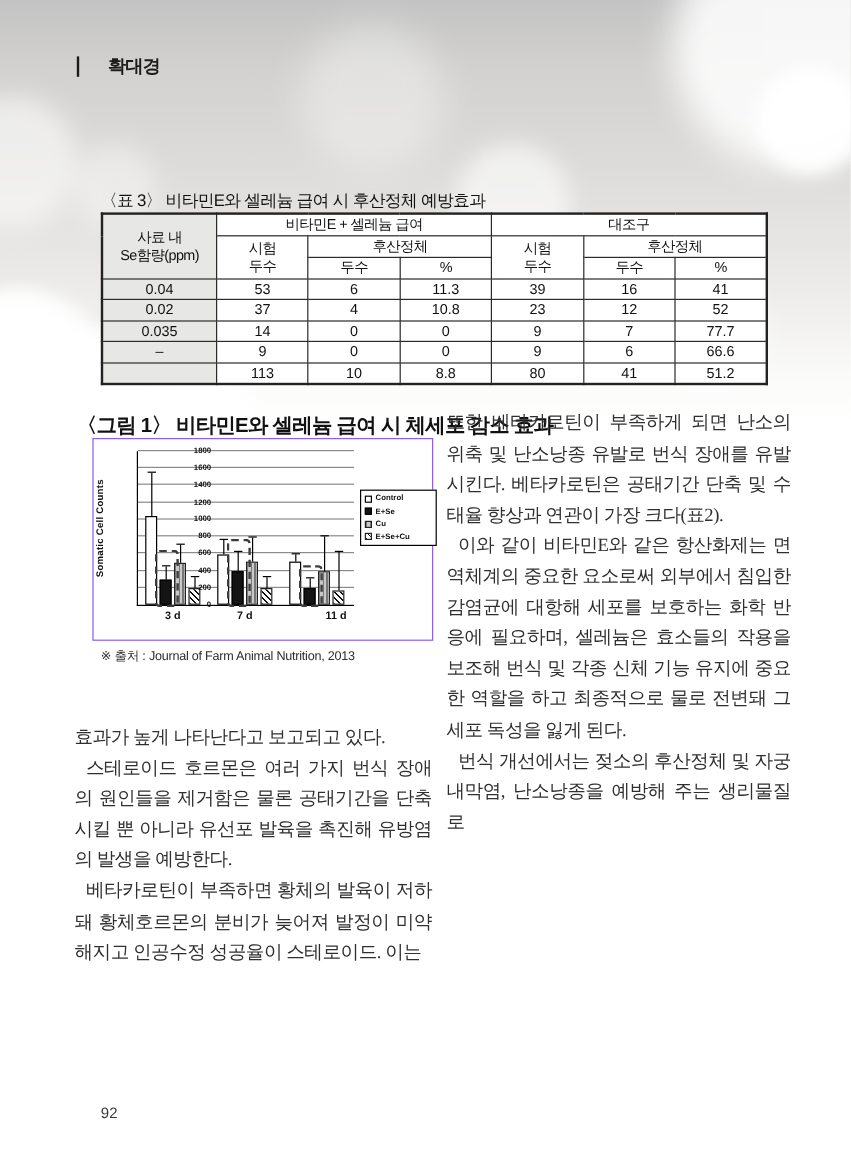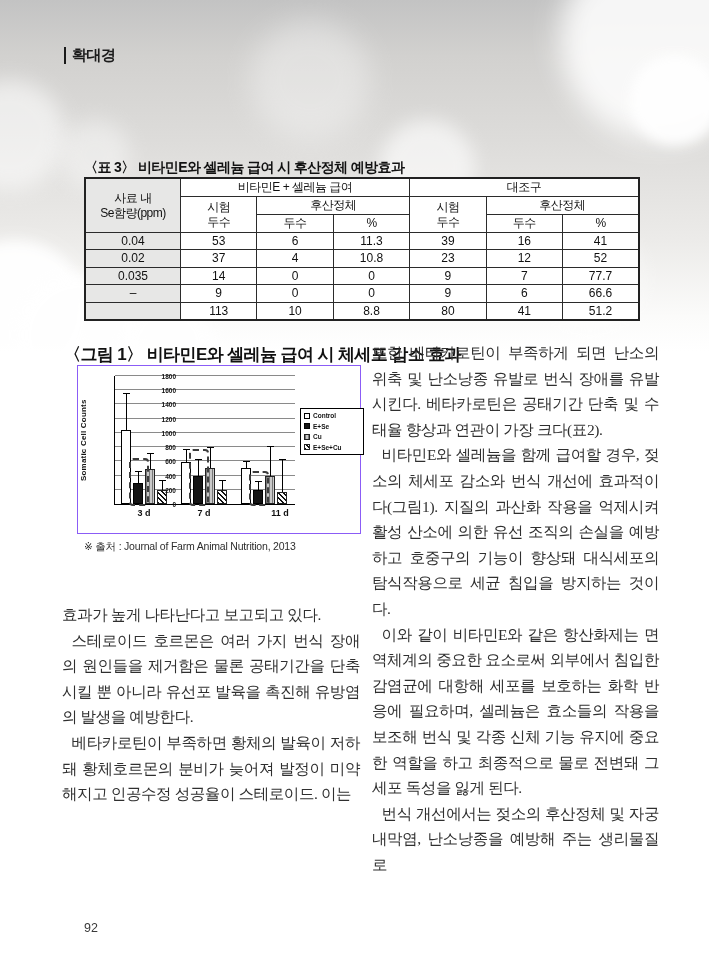--- a/index.html
+++ b/index.html
@@ -19,26 +19,26 @@
   .bk4{width:95px;height:95px;left:120px;top:300px;opacity:.8;filter:blur(8px);}
   .bk5{width:200px;height:200px;left:560px;top:-60px;opacity:.85;filter:blur(14px);}
   .bk6{width:90px;height:90px;left:630px;top:55px;opacity:.9;filter:blur(6px);}
   .bk7{width:95px;height:95px;left:380px;top:120px;opacity:.6;filter:blur(9px);}
   .bk8{width:85px;height:85px;left:420px;top:220px;opacity:.55;filter:blur(9px);}
   .bk9{width:70px;height:70px;left:60px;top:120px;opacity:.4;filter:blur(10px);}
   .bk10{width:120px;height:120px;left:250px;top:20px;opacity:.35;filter:blur(14px);}
   .bk11{width:100px;height:100px;left:540px;top:230px;opacity:.5;filter:blur(12px);}
 
   
-  .kicker{position:absolute;left:64px;top:46px;display:flex;align-items:center;gap:6px;}
+  .kicker{position:absolute;left:64px;top:46px;display:flex;align-items:center;gap:24px;}
   .kicker-bar{width:2px;height:17px;background:#1a1a1a;}
   .kicker-text{font-weight:bold;font-size:15px;color:#1c1c1c;letter-spacing:-0.5px;}
 
   
-  .table-title{position:absolute;left:84px;top:159px;font-weight:bold;font-size:14px;color:#111;letter-spacing:-0.6px;}
+  .table-title{position:absolute;left:84px;top:159px;font-weight:normal;font-size:14px;color:#111;letter-spacing:-0.6px;}
   .tbl-wrap{position:absolute;left:84px;top:177px;width:556px;}
   table.data{border-collapse:collapse;width:100%;table-layout:fixed;
     font-size:12px;color:#111;background:transparent;}
   table.data th,table.data td{border:1px solid #2b2b2b;text-align:center;vertical-align:middle;
     padding:1px 2px;line-height:1.2;background:#ffffff;font-weight:normal;}
   table.data{border:2px solid #222;}
   table.data th{letter-spacing:-0.5px;}
   table.data .c1{background:#e7e7e6;width:90px;}
   table.data th.pre{white-space:pre-line;}
   table.data thead th{height:15px;}
@@ -270,18 +270,17 @@
   </div>
 <div class="fig-source">※ 출처 : Journal of Farm Animal Nutrition, 2013</div>
 
 <div class="col col-left" id="col-left">
     <p>효과가 높게 나타난다고 보고되고 있다.</p>
     <p>스테로이드 호르몬은 여러 가지 번식 장애의 원인들을 제거함은 물론 공태기간을 단축시킬 뿐 아니라 유선포 발육을 촉진해 유방염의 발생을 예방한다.</p>
     <p>베타카로틴이 부족하면 황체의 발육이 저하돼 황체호르몬의 분비가 늦어져 발정이 미약해지고 인공수정 성공율이 스테로이드. 이는</p>
   </div>
 <div class="col col-right" id="col-right">
     <p>또한 베타카로틴이 부족하게 되면 난소의 위축 및 난소낭종 유발로 번식 장애를 유발시킨다. 베타카로틴은 공태기간 단축 및 수태율 향상과 연관이 가장 크다(표2).</p>
-    <p>비타민E와 셀레늄을 함께 급여할 경우, 젖소의 체세포 감소와 번식 개선에 효과적이다(그림1). 지질의 과산화 작용을 억제시켜 활성 산소에 의한 유선 조직의 손실을 예방하고 호중구의 기능이 향상돼 대식세포의 탐식작용으로 세균 침입을 방지하는 것이다.</p>
     <p>이와 같이 비타민E와 같은 항산화제는 면역체계의 중요한 요소로써 외부에서 침입한 감염균에 대항해 세포를 보호하는 화학 반응에 필요하며, 셀레늄은 효소들의 작용을 보조해 번식 및 각종 신체 기능 유지에 중요한 역할을 하고 최종적으로 물로 전변돼 그 세포 독성을 잃게 된다.</p>
     <p>번식 개선에서는 젖소의 후산정체 및 자궁내막염, 난소낭종을 예방해 주는 생리물질로</p>
   </div>
 
 <div class="page-num">92</div>
 
 </body></html>

